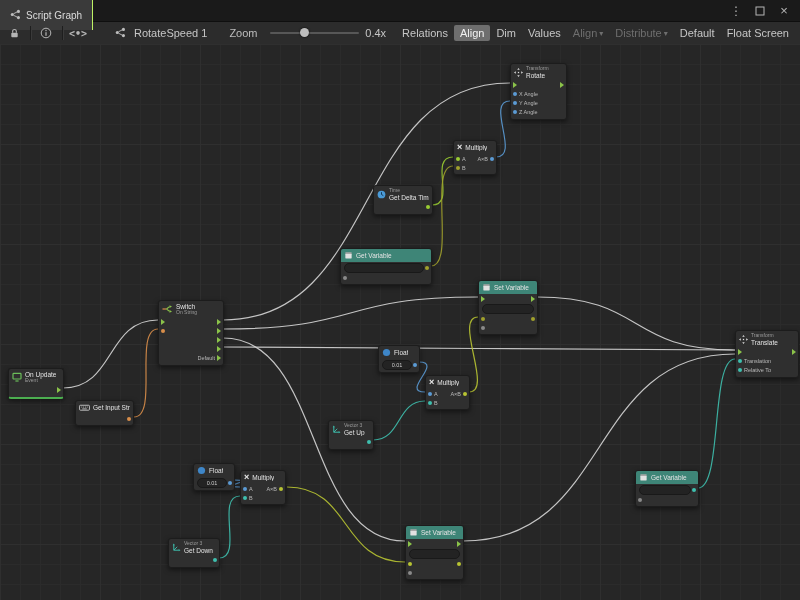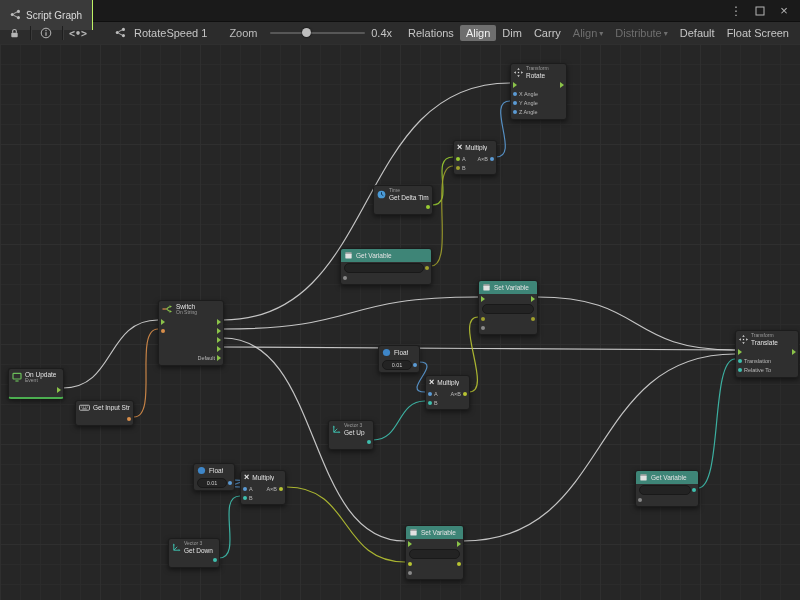--- a/index.html
+++ b/index.html
@@ -131,21 +131,21 @@
   </span>
   <span class="zoom-label">Zoom</span>
   <span class="slider">
     <span class="thumb" id="zoom-thumb" style="left: calc(38% - 4px);"></span>
   </span>
   <span class="zoom-value">0.4x</span>
   <span class="tb-buttons" id="tb-buttons">
       <span class="tb-btn">Relations</span>
       <span class="tb-btn active">Align</span>
       <span class="tb-btn">Dim</span>
-      <span class="tb-btn">Carry</span>
+      <span class="tb-btn">Values</span>
       <span class="tb-btn disabled">Align<span class="chev">▾</span></span>
       <span class="tb-btn disabled">Distribute<span class="chev">▾</span></span>
       <span class="tb-btn">Default</span>
       <span class="tb-btn">Float Screen</span>
     </span>
 </div>
 
 <div class="canvas">
   <svg class="wires" id="wires" width="800" height="556" viewBox="0 0 800 556">
       <path d="M63,344 C115.25,344 105.75,276 158,276" stroke="#D6D6D6"></path>

